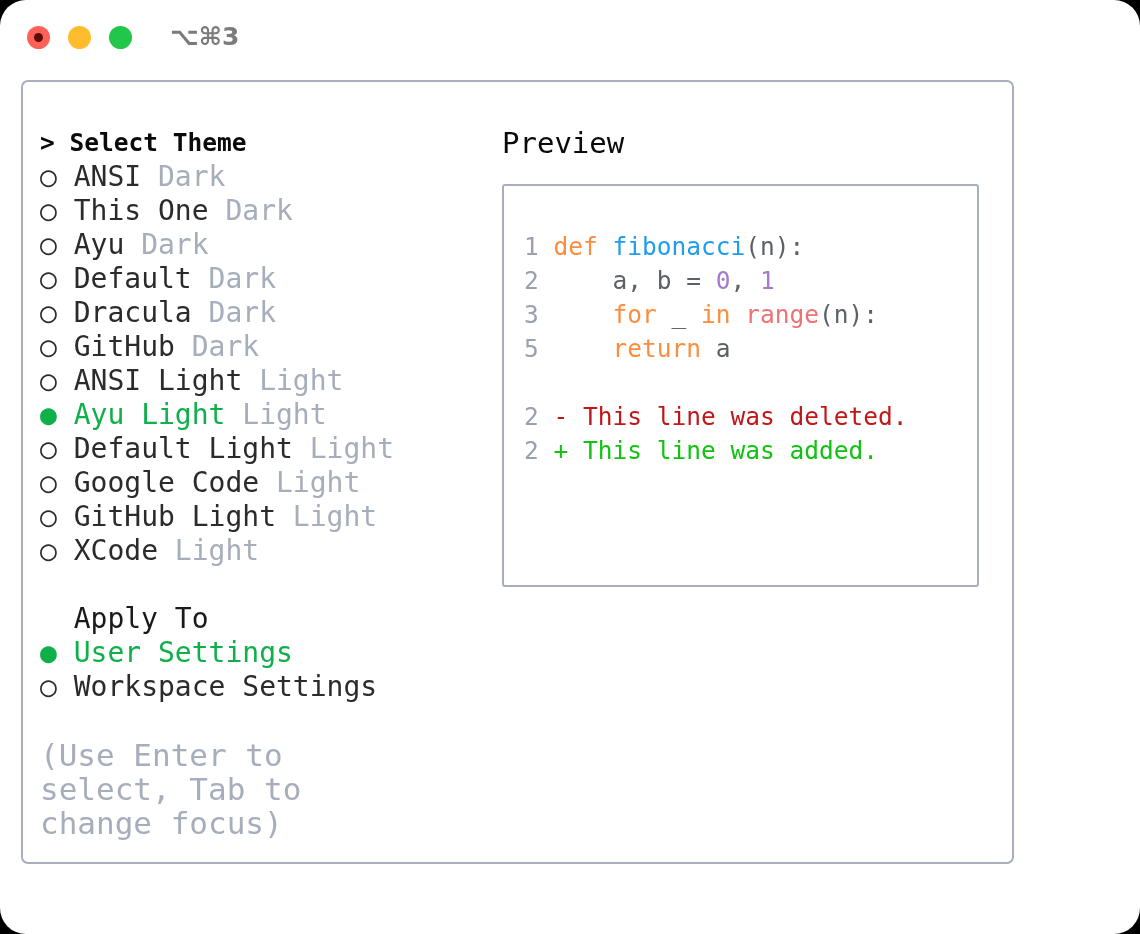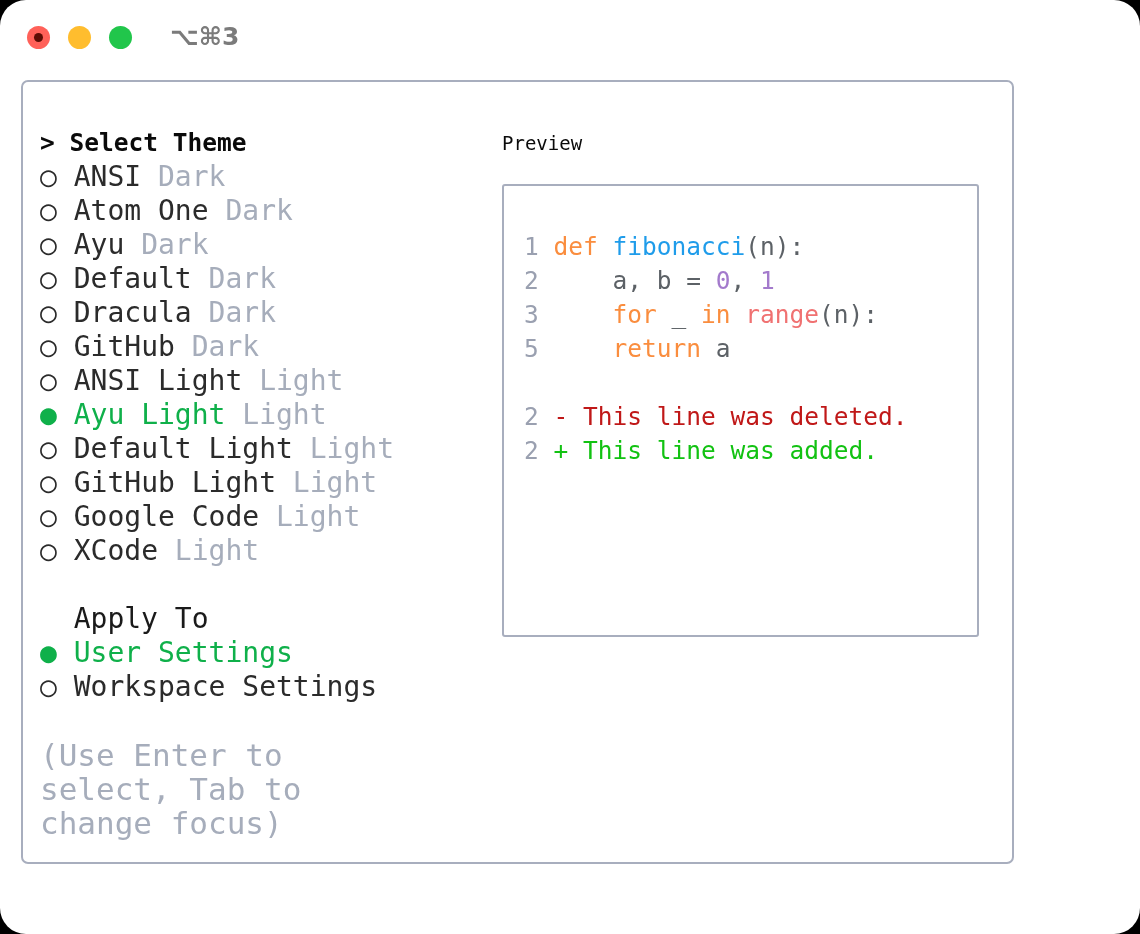--- a/index.html
+++ b/index.html
@@ -131,30 +131,30 @@
   }
 
   
   .right-col {
     position: absolute;
     left: 479px;
     top: 44px;
     width: 490px;
   }
   .preview-title {
-    font-size: 19px;
+    font-size: 29px;
     line-height: 34px;
     color: #0a0a0a;
     font-weight: normal;
     white-space: pre;
   }
   .preview-box {
     margin-top: 24px;
     width: 477px;
-    height: 453px;
+    height: 403px;
     border: 2px solid #a8aebe;
     border-radius: 3px;
     box-sizing: border-box;
     background: #ffffff;
     padding: 44px 0 0 20px;
   }
   .code-line {
     font-size: 24.5px;
     line-height: 34px;
     white-space: pre;
@@ -192,30 +192,30 @@
   </div>
 
   <div class="panel">
     <div class="columns">
 
       <div class="left-col">
         <div class="heading">&gt; Select Theme</div>
 
         <div id="theme-items">
             <div class="opt-row"><span class="marker">○</span><span> </span><span class="opt-label">ANSI</span><span> </span><span class="opt-tag">Dark</span></div>
-            <div class="opt-row"><span class="marker">○</span><span> </span><span class="opt-label">Atom One</span><span> </span><span class="opt-tag">Dark</span></div>
+            <div class="opt-row"><span class="marker">○</span><span> </span><span class="opt-label">This One</span><span> </span><span class="opt-tag">Dark</span></div>
             <div class="opt-row"><span class="marker">○</span><span> </span><span class="opt-label">Ayu</span><span> </span><span class="opt-tag">Dark</span></div>
             <div class="opt-row"><span class="marker">○</span><span> </span><span class="opt-label">Default</span><span> </span><span class="opt-tag">Dark</span></div>
             <div class="opt-row"><span class="marker">○</span><span> </span><span class="opt-label">Dracula</span><span> </span><span class="opt-tag">Dark</span></div>
             <div class="opt-row"><span class="marker">○</span><span> </span><span class="opt-label">GitHub</span><span> </span><span class="opt-tag">Dark</span></div>
             <div class="opt-row"><span class="marker">○</span><span> </span><span class="opt-label">ANSI Light</span><span> </span><span class="opt-tag">Light</span></div>
             <div class="opt-row selected"><span class="marker">●</span><span> </span><span class="opt-label">Ayu Light</span><span> </span><span class="opt-tag">Light</span></div>
             <div class="opt-row"><span class="marker">○</span><span> </span><span class="opt-label">Default Light</span><span> </span><span class="opt-tag">Light</span></div>
+            <div class="opt-row"><span class="marker">○</span><span> </span><span class="opt-label">Google Code</span><span> </span><span class="opt-tag">Light</span></div>
             <div class="opt-row"><span class="marker">○</span><span> </span><span class="opt-label">GitHub Light</span><span> </span><span class="opt-tag">Light</span></div>
-            <div class="opt-row"><span class="marker">○</span><span> </span><span class="opt-label">Google Code</span><span> </span><span class="opt-tag">Light</span></div>
             <div class="opt-row"><span class="marker">○</span><span> </span><span class="opt-label">XCode</span><span> </span><span class="opt-tag">Light</span></div>
           </div>
 
         <div class="section-gap"></div>
 
         <div class="opt-row plain-row"><span class="marker"> </span><span class="marker"> </span><span class="opt-label">Apply To</span></div>
 
         <div id="apply-items">
             <div class="opt-row selected"><span class="marker">●</span><span> </span><span class="opt-label">User Settings</span></div>
             <div class="opt-row"><span class="marker">○</span><span> </span><span class="opt-label">Workspace Settings</span></div>

